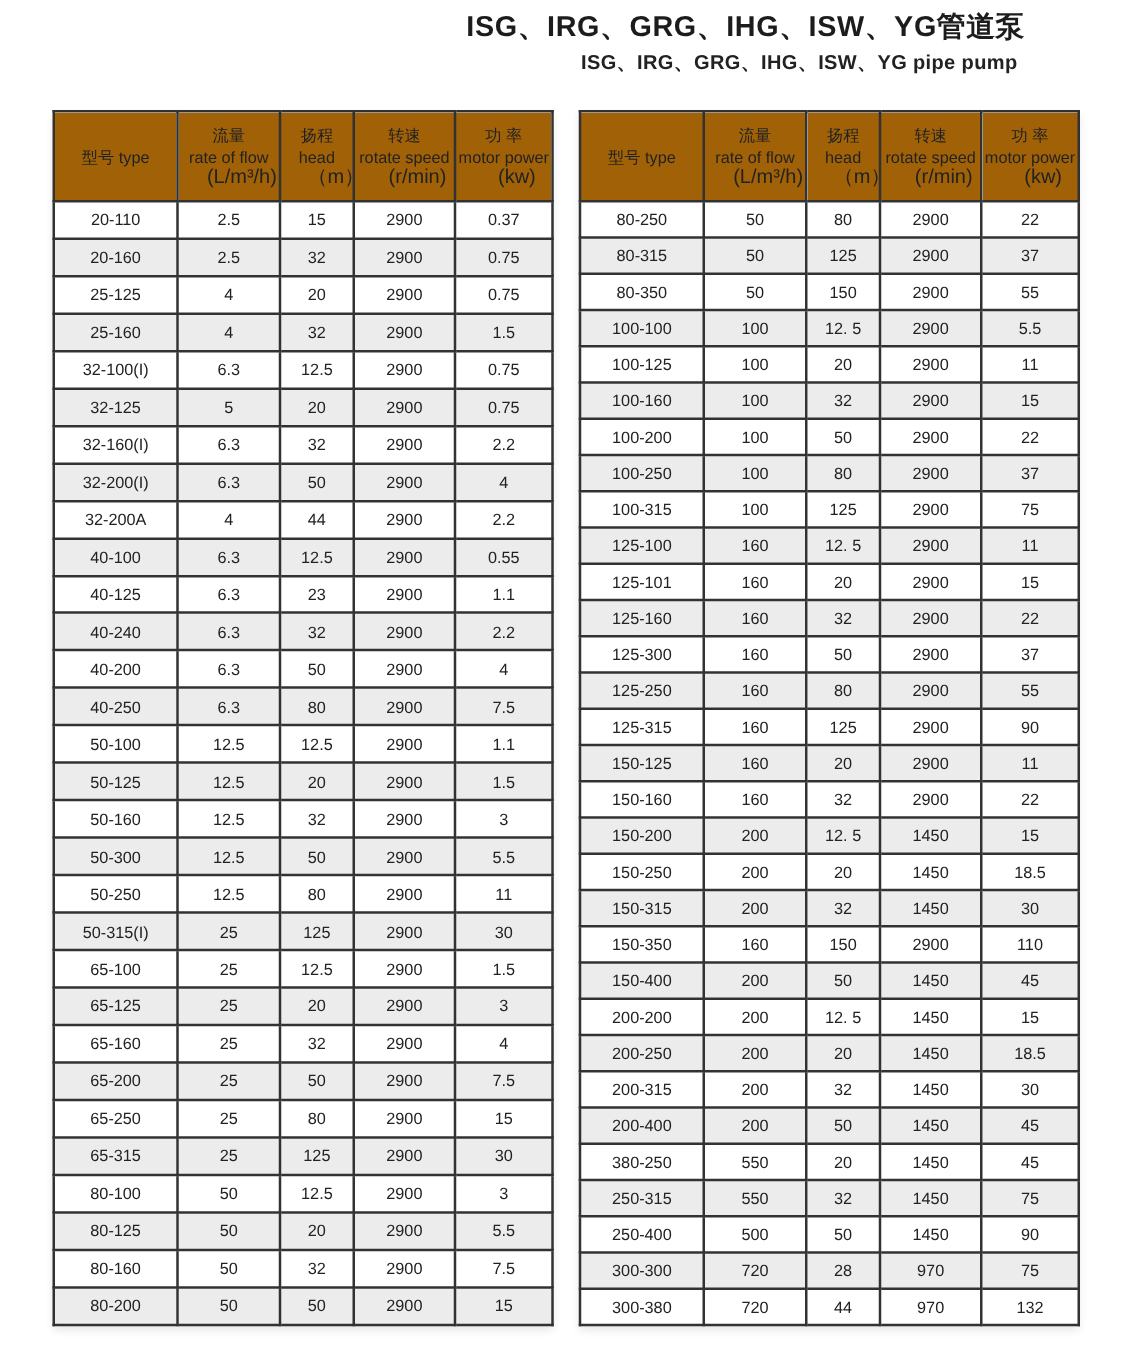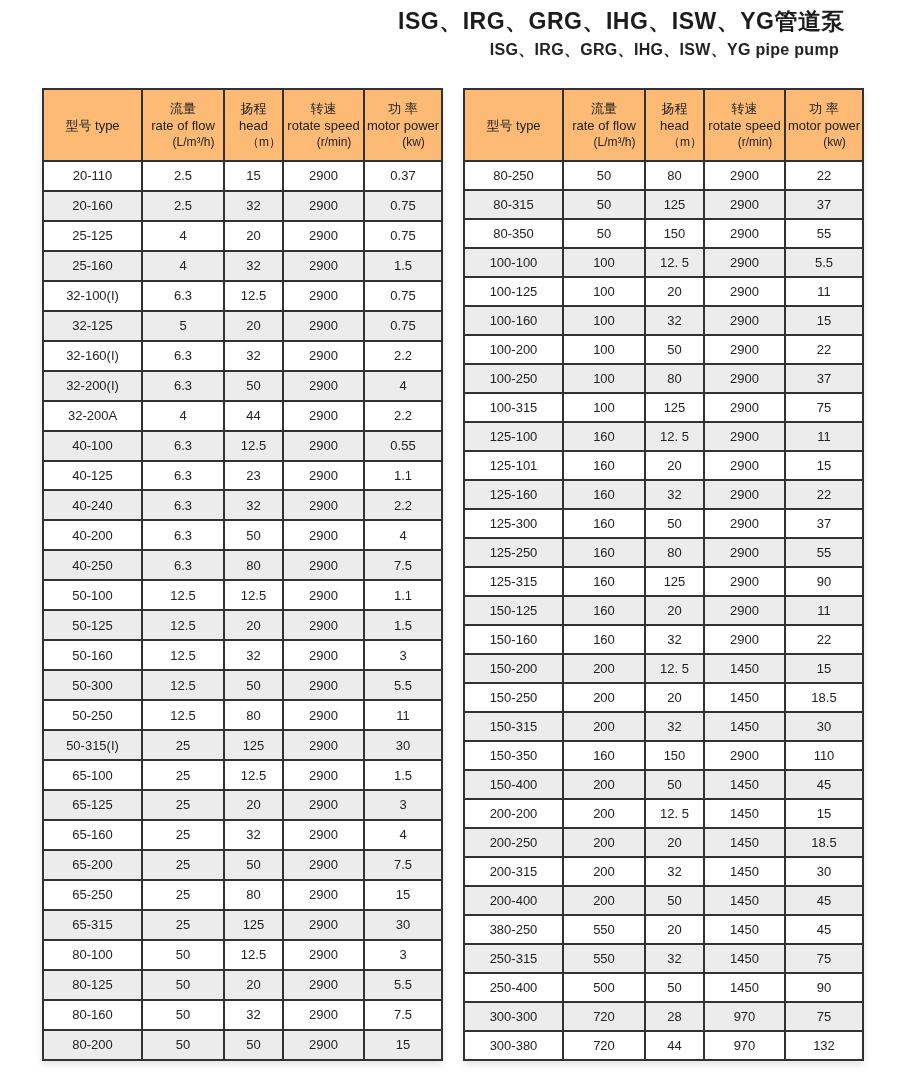--- a/index.html
+++ b/index.html
@@ -5,21 +5,21 @@
   * { box-sizing: border-box; }
   html, body {
     margin: 0; padding: 0;
     width: 900px; height: 1079px;
     background: #ffffff;
     font-family: "Liberation Sans", "DejaVu Sans", sans-serif;
     color: #222;
     overflow: hidden;
   }
   .titles {
-    padding: 6px 55px 0 0;
+    padding: 6px 80px 0 0;
     text-align: right;
   }
   .title-zh {
     margin: 0;
     font-size: 23px;
     font-weight: 600;
     letter-spacing: 0.5px;
     color: #1c1c1c;
   }
   .title-en {
@@ -41,27 +41,27 @@
     box-shadow: 0 4px 7px rgba(0,0,0,0.10);
   }
   table.spec th, table.spec td {
     border: 2px solid #323232;
     text-align: center;
     vertical-align: middle;
     padding: 0;
     overflow: hidden;
   }
   table.spec th {
-    background: #fdba74;
+    background: #a16207;
     font-weight: 400;
     height: 72px;
     padding: 3px 0;
   }
   table.spec th .hline { font-size: 13px; line-height: 17px; }
-  table.spec th .unit  { font-size: 12px; line-height: 16px; padding-left: 21px; }
+  table.spec th .unit  { font-size: 16px; line-height: 16px; padding-left: 21px; }
   table.spec td {
     height: 29px;
     font-size: 13px;
     background: #ffffff;
   }
   table.spec tbody tr:nth-child(even) td { background: #ececec; }
   
   table.spec th:nth-child(1), table.spec td:nth-child(1) { width: 99px;  }
   table.spec th:nth-child(2), table.spec td:nth-child(2) { width: 82px;  }
   table.spec th:nth-child(3), table.spec td:nth-child(3) { width: 59px;  }

